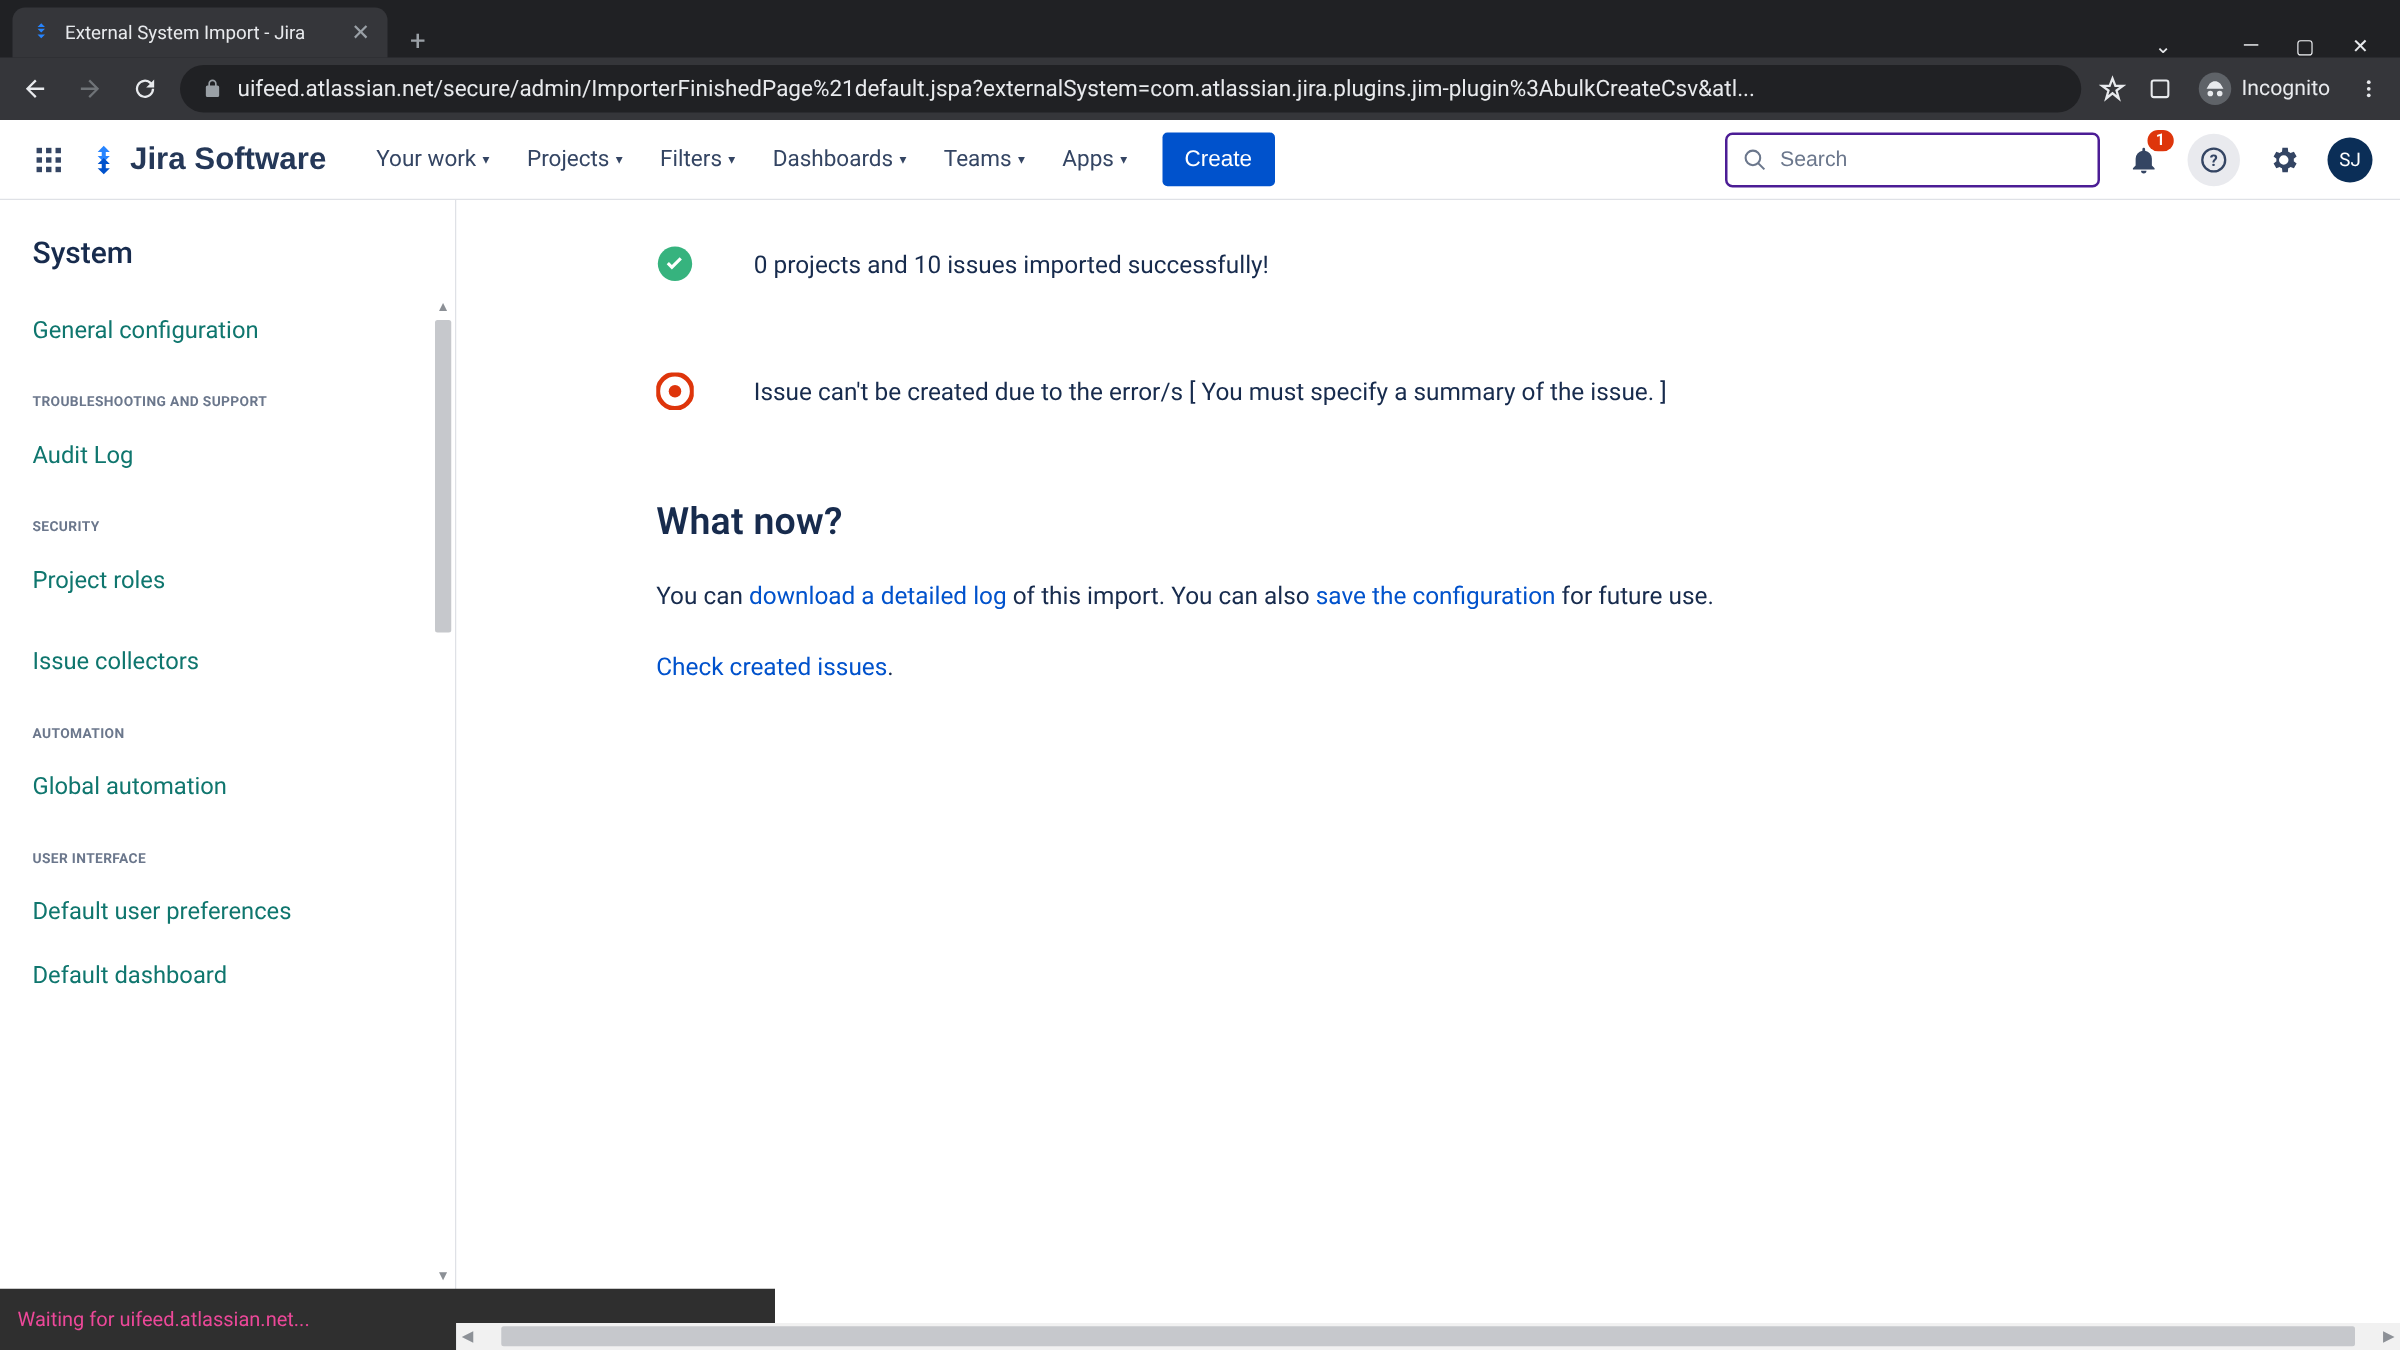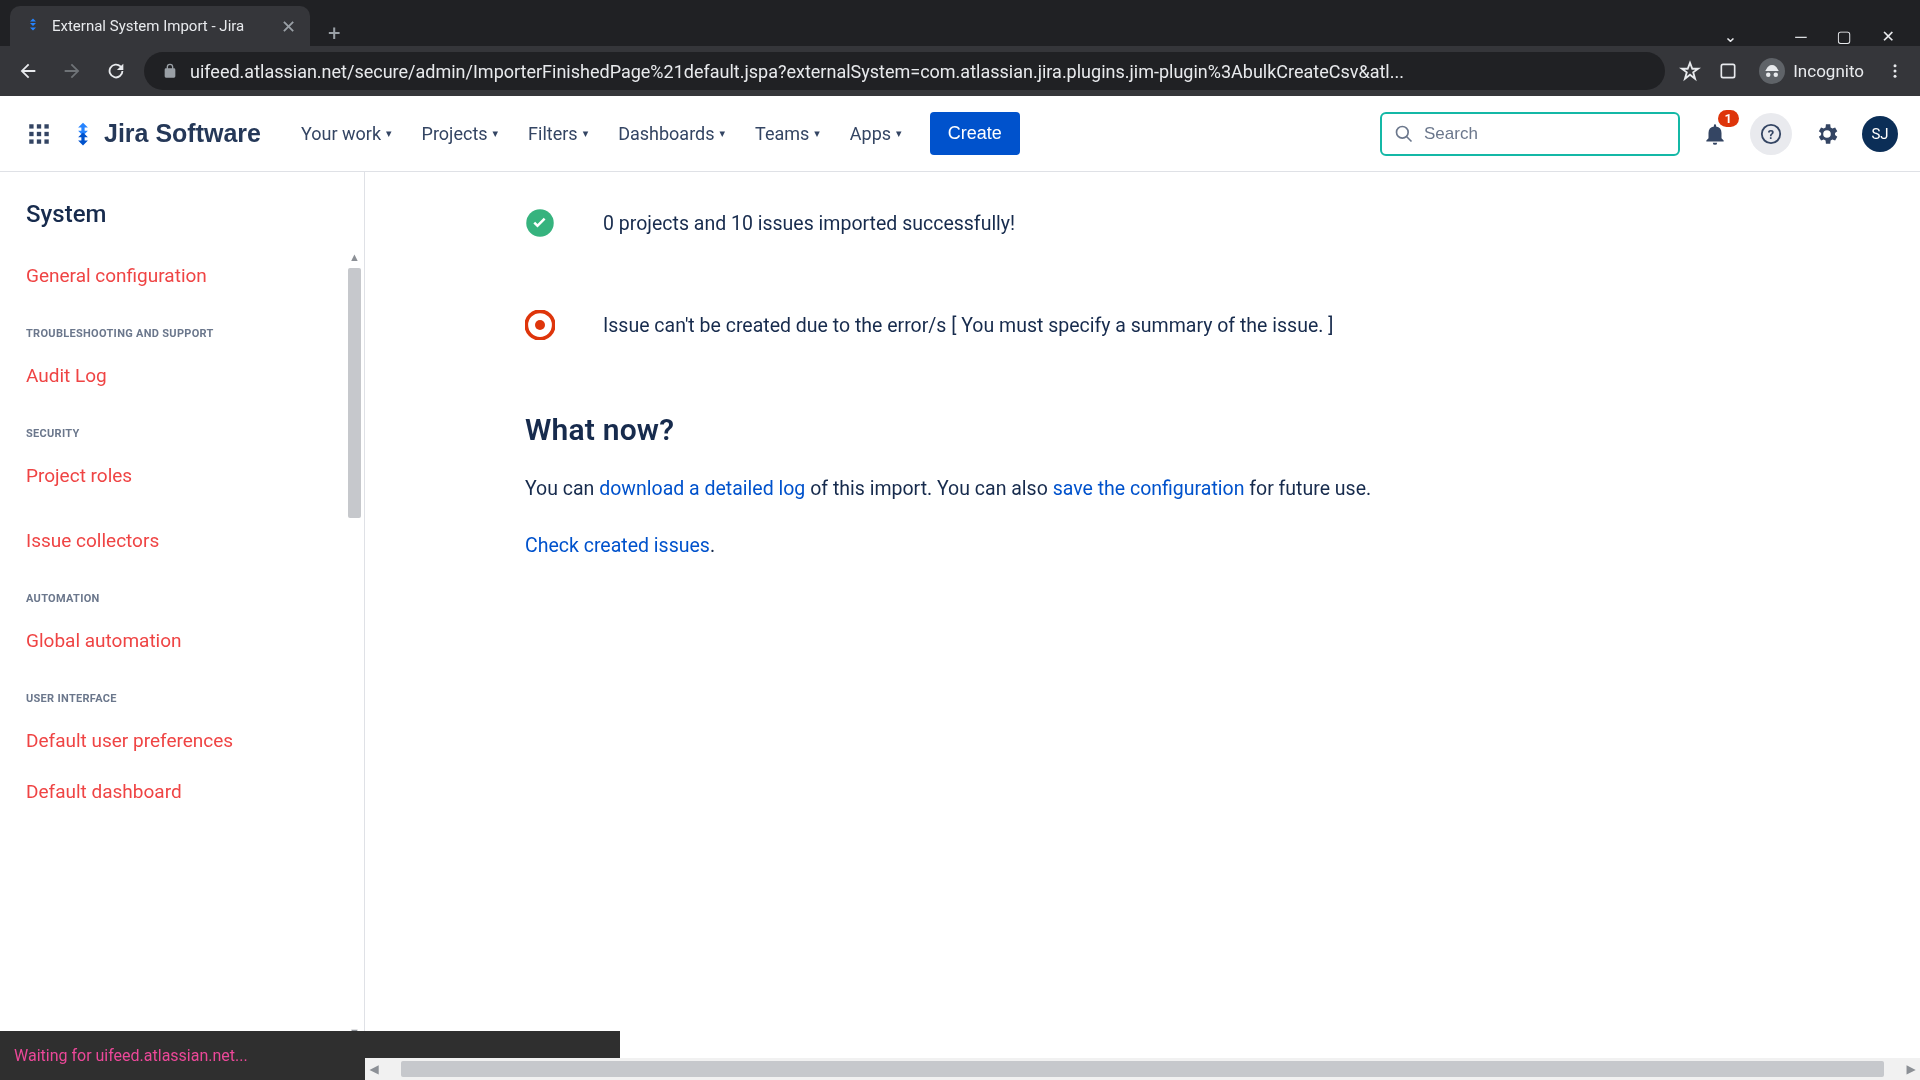--- a/index.html
+++ b/index.html
@@ -20,43 +20,43 @@
 .nav-btn { width: 32px; height: 32px; display: flex; align-items: center; justify-content: center; color: #e8eaed; cursor: pointer; border-radius: 50%; }
 .nav-btn.disabled { color: #6f7377; }
 .address-bar { flex: 1; background: #202124; border-radius: 22px; height: 38px; display: flex; align-items: center; padding: 0 18px; gap: 12px; color: #9aa0a6; font-size: 18px; }
 .address-bar .url { color: #e8eaed; white-space: nowrap; overflow: hidden; }
 .address-bar .lock { color: #9aa0a6; }
 .addr-icon { width: 26px; height: 26px; display: flex; align-items: center; justify-content: center; color: #e8eaed; cursor: pointer; }
 .incognito-pill { display: flex; align-items: center; gap: 8px; color: #e8eaed; font-size: 17px; padding: 4px 6px; }
 .incognito-icon { width: 26px; height: 26px; background: #5f6368; border-radius: 50%; display:flex; align-items:center; justify-content:center; }
 
 
-.jira-header { display: flex; align-items: center; height: 76px; border-bottom: 1px solid #dfe1e6; padding: 0 22px; gap: 6px; background: #fff; }
+.jira-header { display: flex; align-items: center; height: 64px; border-bottom: 1px solid #dfe1e6; padding: 0 22px; gap: 6px; background: #fff; }
 .app-switcher { width: 34px; height: 34px; display: flex; align-items: center; justify-content: center; cursor: pointer; border-radius: 4px; }
 .app-switcher svg { width: 26px; height: 26px; }
 .jira-logo { display: flex; align-items: center; gap: 8px; font-weight: 700; font-size: 25px; color: #253858; margin-left: 8px; margin-right: 22px; font-family: "Segoe UI", sans-serif; }
 .logo-mark { width: 26px; height: 26px; }
 .nav-item { display: flex; align-items: center; gap: 5px; padding: 8px 12px; font-size: 18px; color: #344563; cursor: pointer; border-radius: 4px; }
 .chev { font-size: 11px; color: #344563; }
 .create-btn { background: #0052cc; color: #fff; border: none; padding: 11px 18px; font-size: 18px; border-radius: 4px; cursor: pointer; font-weight: 500; margin-left: 10px; }
 .header-spacer { flex: 1; }
-.search-box { display: flex; align-items: center; border: 2px solid #14b8a6; border-radius: 6px; height: 44px; width: 300px; padding: 0 12px; gap: 10px; color: #6b778c; justify-content: flex-end; }
+.search-box { display: flex; align-items: center; border: 2px solid #4c1d95; border-radius: 6px; height: 44px; width: 300px; padding: 0 12px; gap: 10px; color: #6b778c; justify-content: flex-end; }
 .search-box input { border: none; outline: none; font-size: 17px; flex: 1; color: #172b4d; }
 .search-box input::placeholder { color: #6b778c; }
 .hdr-icon-btn { position: relative; width: 42px; height: 42px; display: flex; align-items: center; justify-content: center; cursor: pointer; border-radius: 50%; color: #344563; margin-left: 8px; }
 .hdr-icon-btn.round { background: #e9eaee; }
 .badge { position: absolute; top: -3px; right: -3px; background: #de350b; color: #fff; border-radius: 10px; font-size: 13px; padding: 1px 7px; font-weight: 600; }
 .avatar { width: 36px; height: 36px; border-radius: 50%; background: #0b2e57; color: #fff; display:flex; align-items:center; justify-content:center; font-size: 15px; font-weight:400; margin-left: 8px; cursor:pointer; }
 
 
 .app-body { display: flex; height: calc(1080px - 96px - 72px - 24px); }
 .sidebar { width: 365px; border-right: 1px solid #dfe1e6; padding: 28px 0 0 0; position: relative; }
 .sidebar-title { font-size: 24px; font-weight: 500; color: #172b4d; padding: 0 26px 22px; }
 .sidebar-scroll { position: relative; height: calc(100% - 70px); overflow: hidden; }
-.sidebar-link { display: block; padding: 14px 26px; font-size: 19px; color: #ef4444; cursor: pointer; }
+.sidebar-link { display: block; padding: 14px 26px; font-size: 19px; color: #0f766e; cursor: pointer; }
 .sidebar-heading { padding: 26px 26px 10px; font-size: 11px; font-weight: 700; color: #6b778c; letter-spacing: .3px; }
 .sidebar-scrollbar { position: absolute; right: 2px; top: 0; width: 15px; height: 100%; }
 .sb-arrow { width: 15px; height: 15px; display:flex;align-items:center;justify-content:center; color:#8c9096; font-size:11px; cursor:pointer; }
 .sb-thumb { position:absolute; top: 18px; width: 13px; left:1px; height: 250px; background: #c6c8cc; border-radius: 2px; }
 .sb-arrow.bottom { position:absolute; bottom:0; }
 
 .content { flex: 1; padding: 36px 60px 0 160px; position: relative; overflow: hidden; }
 .status-row { display: flex; align-items: center; gap: 48px; margin-bottom: 72px; }
 .status-icon { width: 30px; height: 30px; flex: 0 0 30px; }
 .status-text { font-size: 19.5px; color: #172b4d; }

